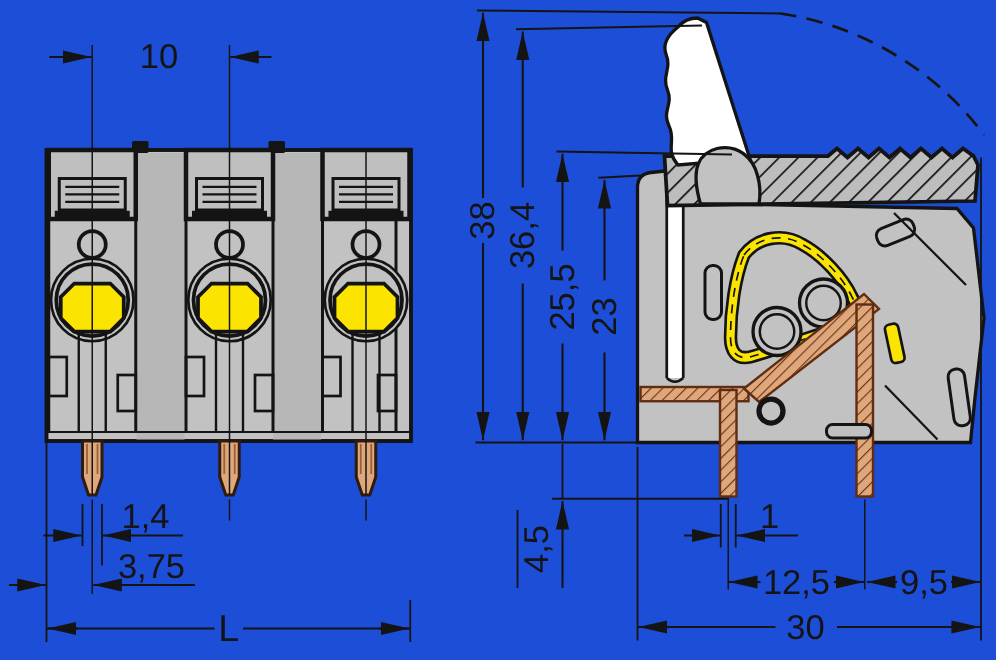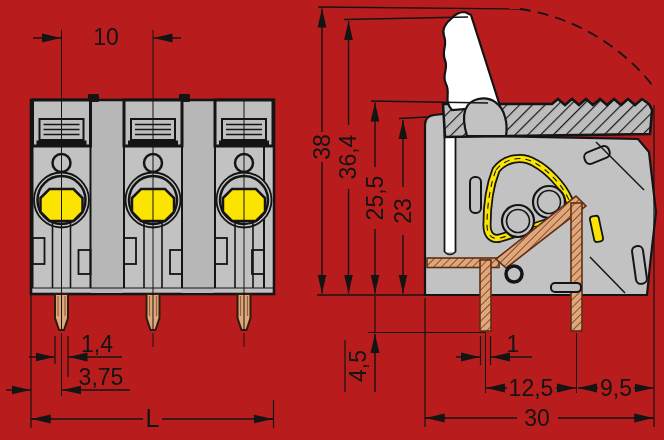--- a/index.html
+++ b/index.html
@@ -1,16 +1,16 @@
 <!DOCTYPE html>
 <html><head>
 <meta charset="utf-8">
 <style>
   html,body{margin:0;padding:0;background:#ffffff;}
-  .canvas{position:relative;width:664px;height:440px;background:#b91c1c;overflow:hidden;}
+  .canvas{position:relative;width:664px;height:440px;background:#1d4ed8;overflow:hidden;}
   svg{display:block;}
   text{font-family:"Liberation Sans","DejaVu Sans",sans-serif;fill:#141414;}
   .dim{font-size:23px;}
   .dimL{font-size:25px;}
 </style>
 </head>
 <body>
 
 <div class="canvas">
 <svg width="664" height="440" viewBox="0 0 664 440">

